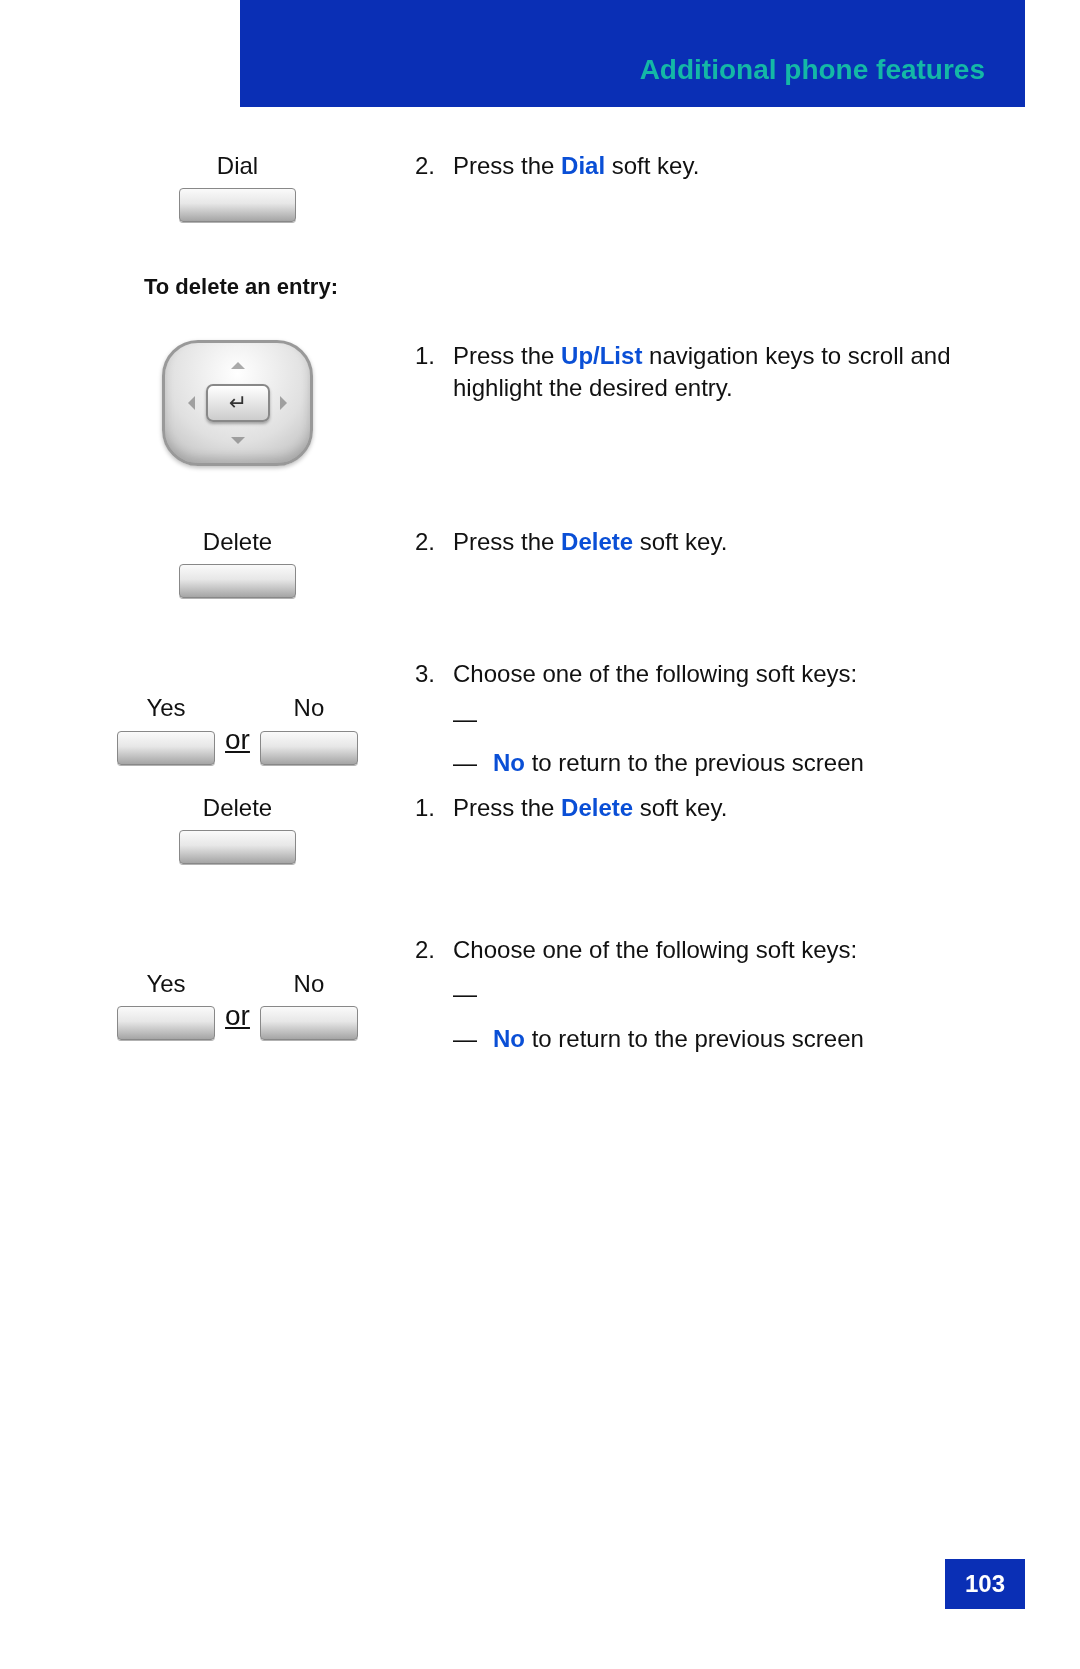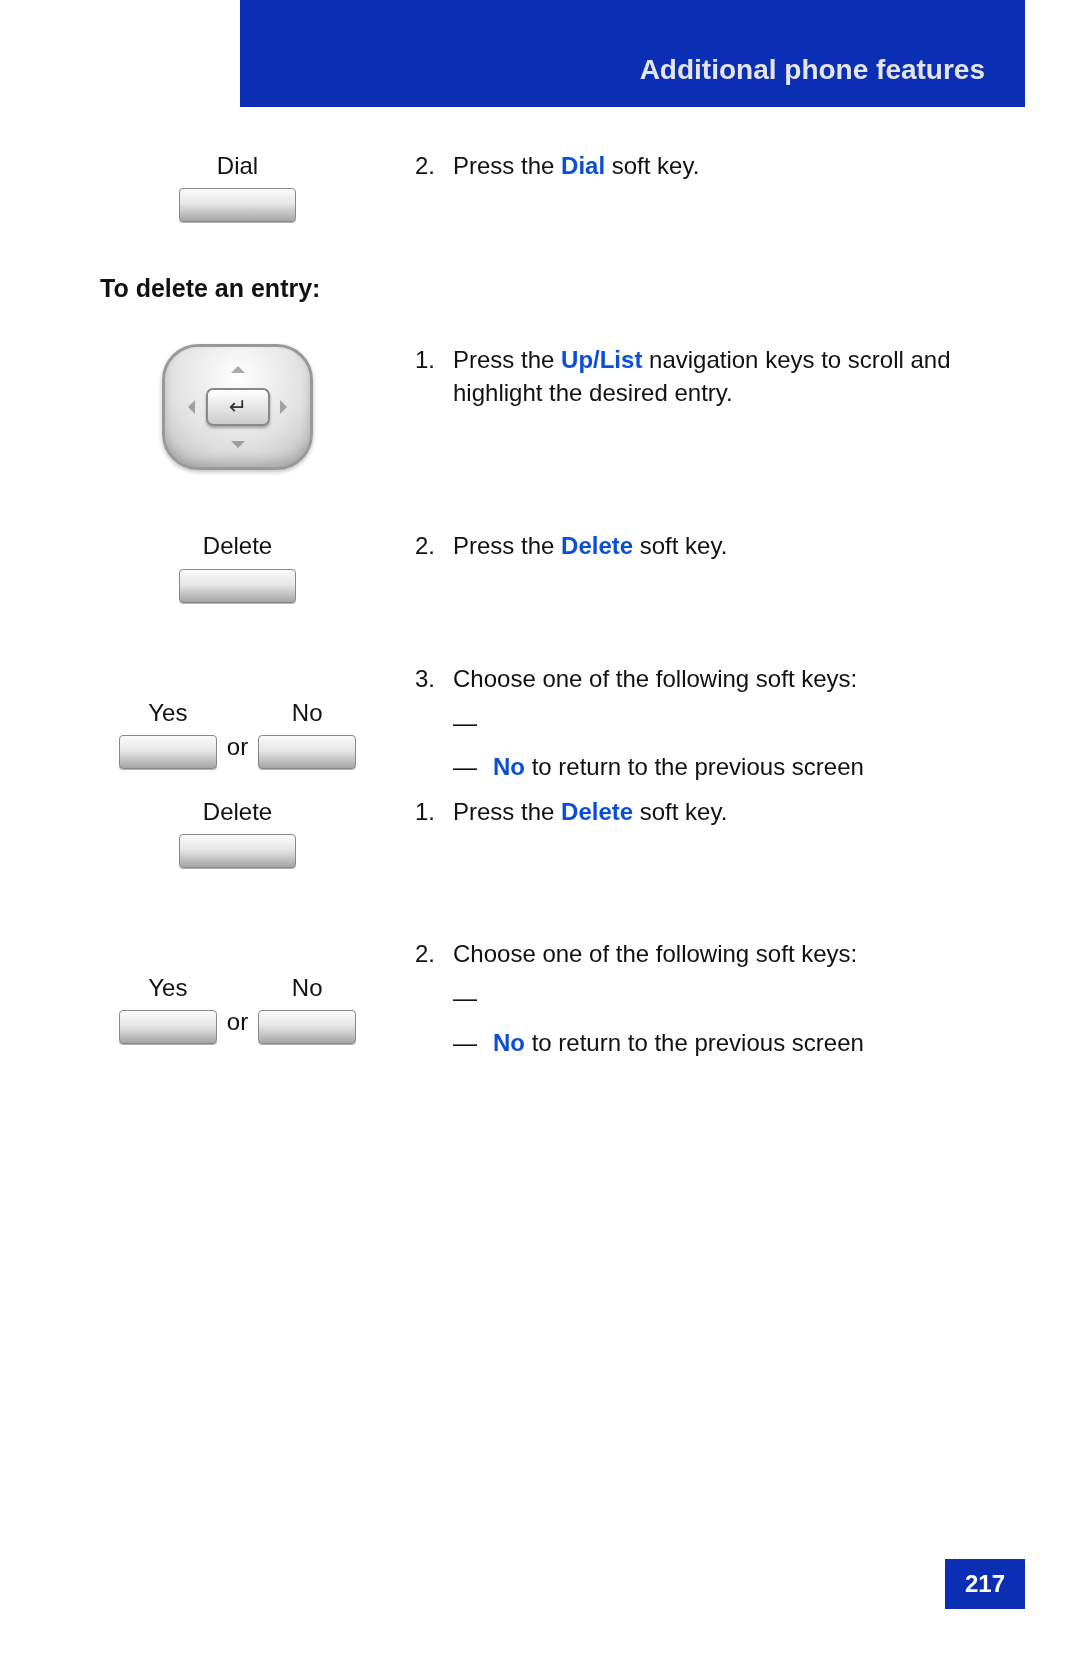--- a/index.html
+++ b/index.html
@@ -33,21 +33,21 @@
     top: 0;
     left: 240px;
     right: 55px;
     height: 107px;
     background: var(--brand-blue);
   }
   .header-strip span {
     position: absolute;
     right: 40px;
     bottom: 18px;
-    color: #e5e5e5;
+    color: #14b8a6;
     font-weight: bold;
     font-size: 28px;
   }
 
   
   .content {
     position: absolute;
     top: 150px;
     left: 100px;
     right: 75px;
@@ -94,21 +94,22 @@
     width: 260px;
   }
   .yesno-wrap .kcol {
     display: flex;
     flex-direction: column;
     align-items: center;
   }
   .yesno-wrap .kcol .softkey-lbl { margin-bottom: 6px; }
   .orword {
     padding-bottom: 6px;
-    font-size: 24px;
+    font-size: 28px;
+    text-decoration: underline;
   }
 
   
   .rocker {
     width: 145px;
     height: 120px;
     border: 3px solid #999;
     border-radius: 36px;
     background: radial-gradient(circle at 50% 25%, #fff 0%, #e0e0e0 60%, #b8b8b8 100%);
     position: relative;
@@ -169,21 +170,22 @@
 
   .kw {
     color: var(--link-blue);
     font-weight: bold;
   }
 
   .section-head {
     font-weight: bold;
     margin-top: 50px;
     margin-bottom: 38px;
-    font-size: 25px;
+    font-size: 22px;
+    margin-left: 44px;
   }
 
   
   .pagenum {
     position: absolute;
     right: 55px;
     bottom: 60px;
     width: 80px;
     height: 50px;
     background: var(--brand-blue);
@@ -347,14 +349,14 @@
                 </li>
               </ul>
             </span>
           </li>
         </ol>
       </div>
     </div>
 
   </div>
 
-  <div class="pagenum">217</div>
+  <div class="pagenum">103</div>
 </div>
 
 </body></html>

